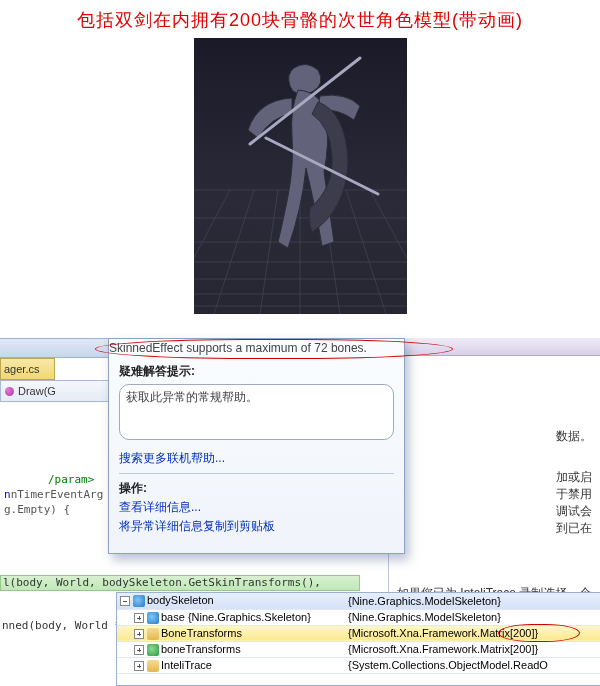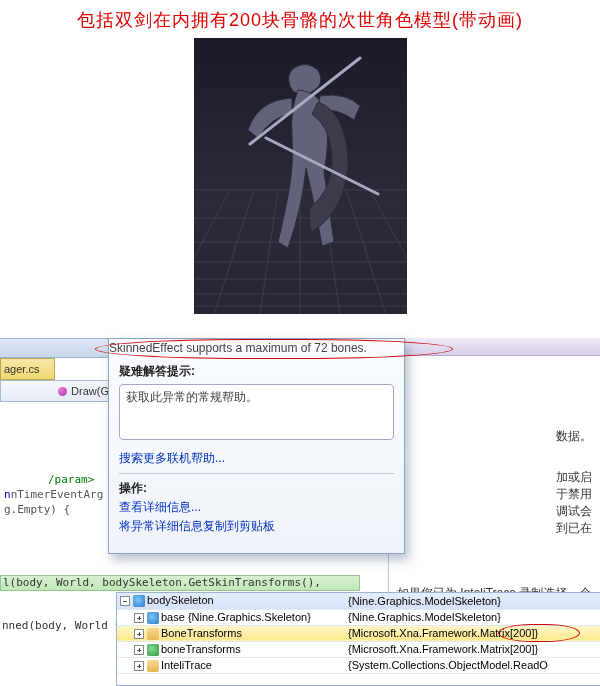--- a/index.html
+++ b/index.html
@@ -10,37 +10,37 @@
   .viewport-wrap { text-align: center; margin-top: 4px; }
   .viewport { display: inline-block; width: 213px; height: 276px; background: linear-gradient(180deg,#1a1a28 0%, #2a2a38 60%, #262632 100%); position: relative; overflow: hidden; }
   .floor-grid { position: absolute; left: 0; right: 0; bottom: 0; height: 160px; }
   .floor-grid svg { width: 100%; height: 100%; }
   .figure-svg { position: absolute; left: 0; top: 0; width: 100%; height: 100%; }
 
   
   .ide { position: absolute; left: 0; top: 338px; width: 600px; height: 348px; background: #fff; }
   .vs-toolbar { position: absolute; left: 0; top: 0; width: 600px; height: 20px; background: linear-gradient(#dfe8f6,#c8d6ec); border-top: 1px solid #9cb3d6; border-bottom: 1px solid #9cb3d6; }
   .ide-tab { position: absolute; left: 0; top: 20px; width: 55px; height: 22px; background: linear-gradient(#f8e8a8,#f0d870); border: 1px solid #b8a850; font-size: 11px; line-height: 20px; padding-left: 3px; color: #333; }
-  .nav-bar { position: absolute; left: 0; top: 42px; width: 110px; height: 22px; background: linear-gradient(#f5f7fb,#e5ebf5); border: 1px solid #aab8d6; display: flex; align-items: center; padding-left: 4px; font-size: 11px; color: #333; justify-content: flex-end; }
+  .nav-bar { position: absolute; left: 0; top: 42px; width: 110px; height: 22px; background: linear-gradient(#f5f7fb,#e5ebf5); border: 1px solid #aab8d6; display: flex; align-items: center; padding-left: 4px; font-size: 11px; color: #333; }
   .nav-dot { width: 9px; height: 9px; border-radius: 50%; background: radial-gradient(circle at 30% 30%, #e878d8, #a838a0); margin-right: 4px; flex: none; }
 
   .code-area { position: absolute; left: 0; top: 64px; width: 105px; height: 280px; background: #fff; font-family: Consolas, monospace; font-size: 11px; color: #555; padding: 2px 4px; line-height: 15px; }
   .code-area .kw { color: #0000c8; }
   .code-area .cm { color: #008000; margin-left: 44px; }
 
   .code-long { position: absolute; left: 0; top: 237px; width: 360px; height: 16px; background: linear-gradient(#d8f0d0,#c0e8b8); border: 1px solid #96c88e; font-family: Consolas, monospace; font-size: 11px; line-height: 14px; padding-left: 2px; color: #333; white-space: nowrap; overflow: hidden; }
   .code-long2 { position: absolute; left: 0; top: 281px; width: 360px; height: 16px; font-family: Consolas, monospace; font-size: 11px; line-height: 14px; padding-left: 2px; color: #333; white-space: nowrap; overflow: hidden; }
 
   
   .popup { position: absolute; left: 108px; top: 0; width: 297px; height: 216px; background: linear-gradient(#fafcff,#f0f4fa); border: 1px solid #8ca0c8; box-shadow: 4px 6px 10px rgba(60,80,120,.35); }
   .err-head { position: absolute; left: -8px; top: 2px; width: 356px; height: 18px; }
   .err-text { position: absolute; left: 8px; top: 0; font-size: 12px; color: #444; }
   .err-circle { position: absolute; left: -6px; top: -2px; width: 358px; height: 20px; border: 1.5px solid #d00000; border-radius: 50% / 60%; }
   .popup h4 { font-size: 12px; font-weight: bold; color: #222; margin: 24px 10px 4px; }
-  .popup .textbox { margin: 0 10px; background: #fff; border: 1px solid #a0aac0; border-radius: 4px; height: 56px; padding: 4px 6px; font-size: 12px; color: #444; }
+  .popup .textbox { margin: 0 10px; background: #fff; border: 1px solid #a0aac0; border-radius: 10px; height: 56px; padding: 4px 6px; font-size: 12px; color: #444; }
   .popup .link { display: block; margin: 10px 10px 2px; color: #0030c0; font-size: 12px; cursor: pointer; }
   .popup .divider { margin: 6px 10px; border-top: 1px solid #c0c8dc; }
   .popup .label-ops { margin: 4px 10px 2px; font-size: 12px; font-weight: bold; color: #222; }
   .popup .link2 { display: block; margin: 2px 10px 2px; color: #0030c0; font-size: 12px; cursor: pointer; }
 
   
   .rightpane { position: absolute; left: 388px; top: 0; width: 212px; height: 268px; background: #fff; border-left: 1px solid #c0c8dc; }
   .rightpane .rp-tab { background: linear-gradient(#efeaf6,#d9d0ea); border-bottom: 1px solid #b4a8d0; height: 18px; }
   .rightpane .rp-body { padding: 72px 8px 8px; font-size: 12px; color: #333; line-height: 17px; }
 

